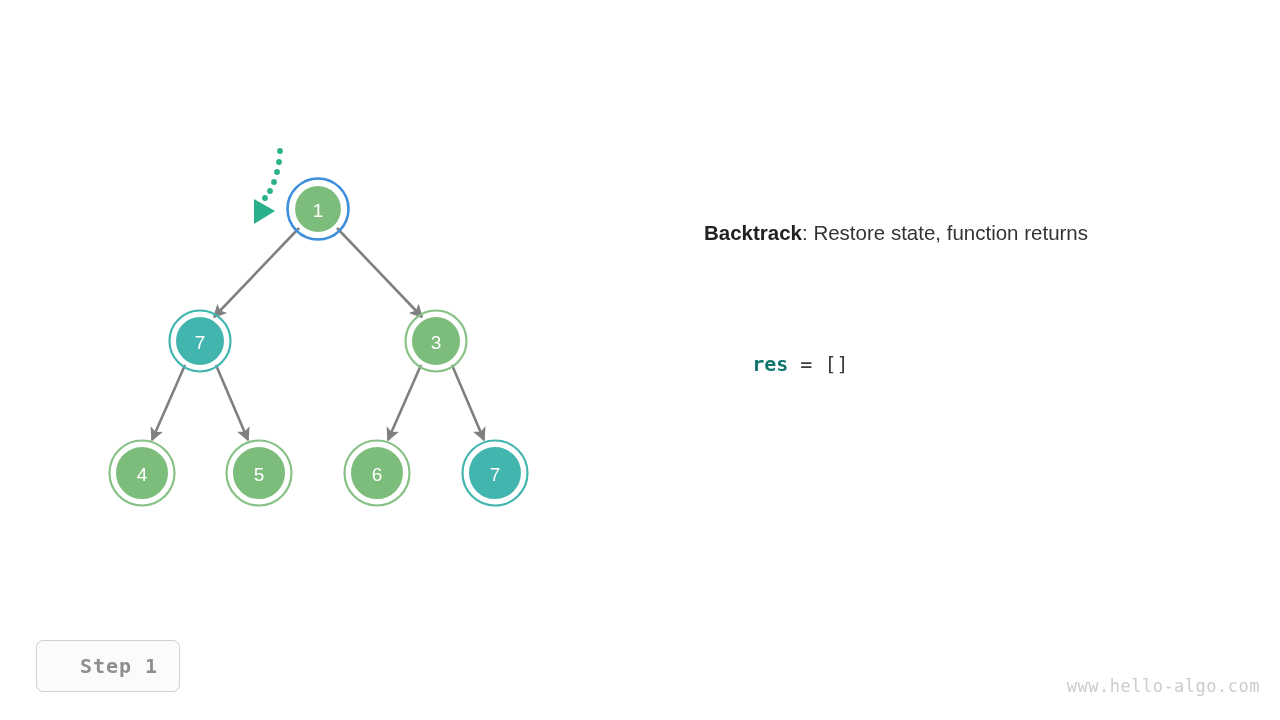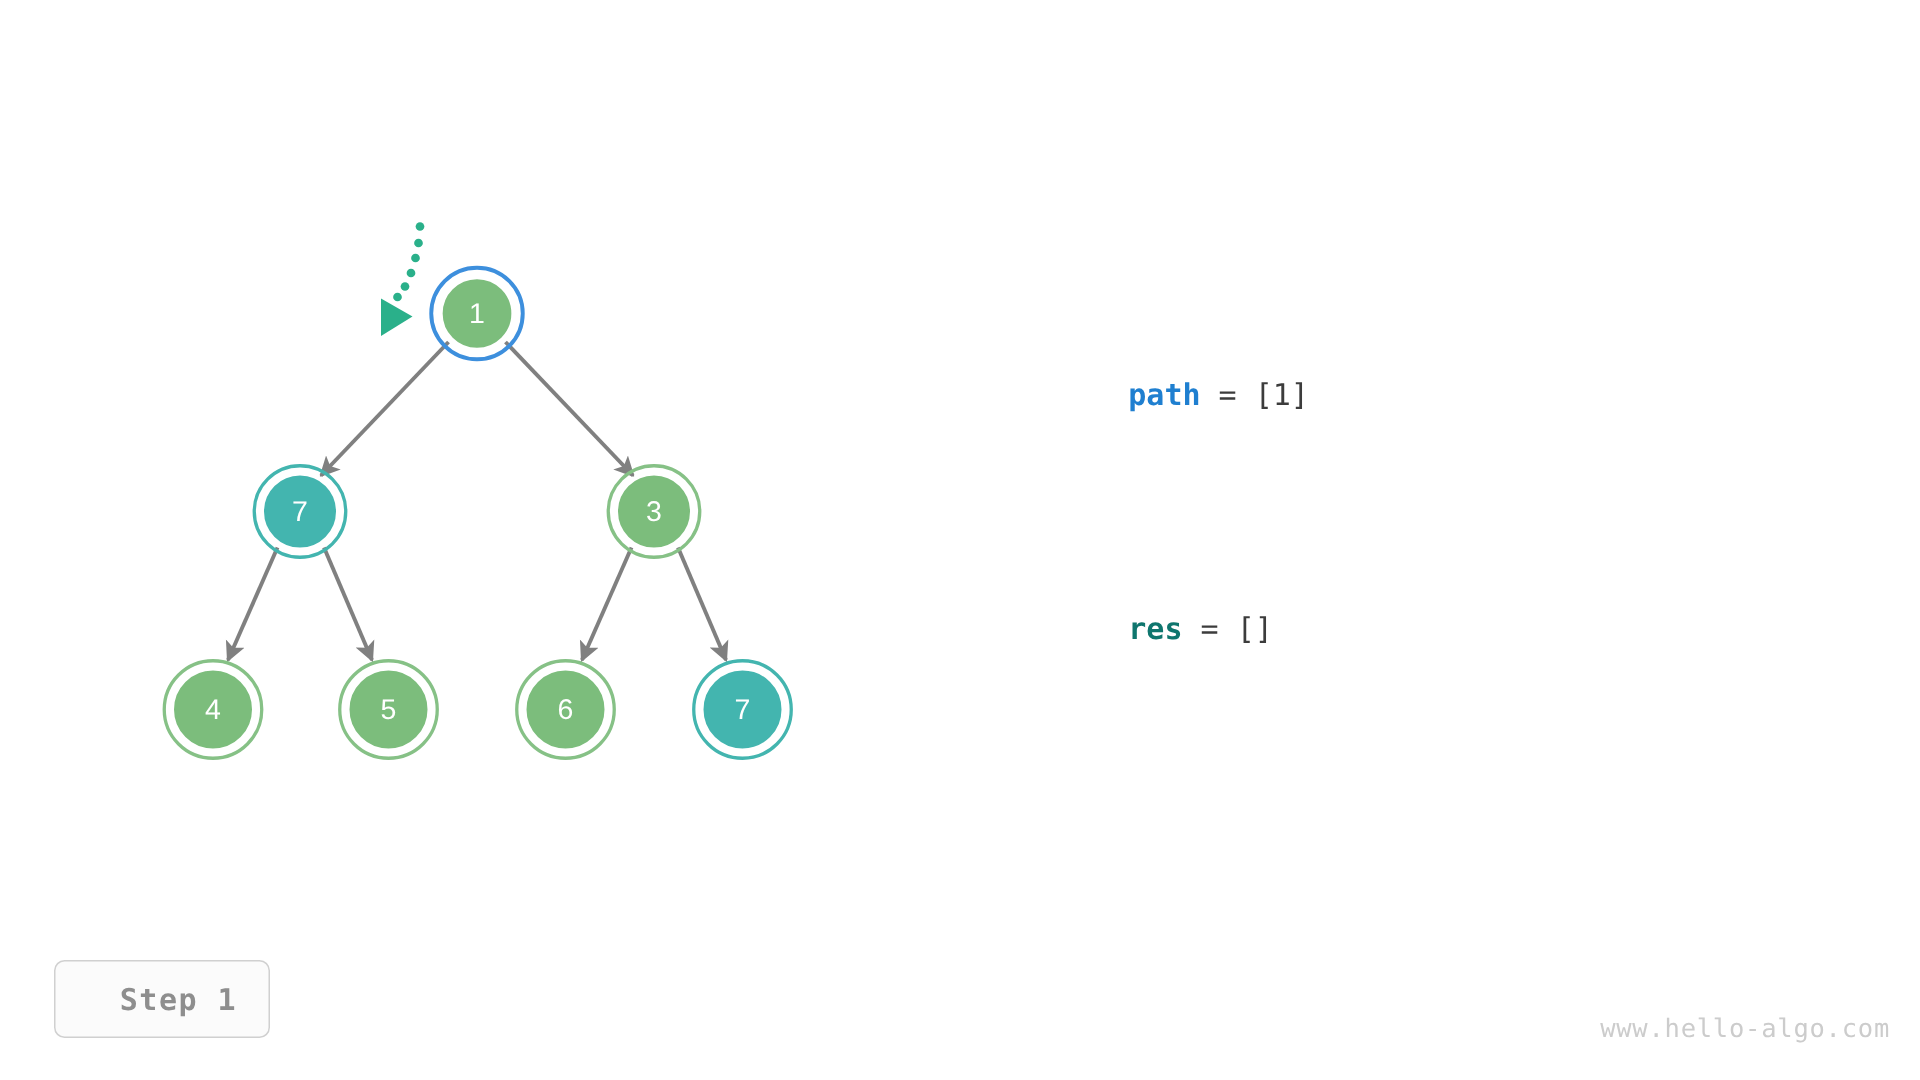--- a/index.html
+++ b/index.html
@@ -198,24 +198,24 @@
       <circle cx="495" cy="473" r="27.5" fill="#43b5af" stroke="#ffffff" stroke-width="3"></circle>
       <text class="node-label" x="495" y="474">7</text>
     </g>
 
   </g>
 </svg>
 
 <div class="panel">
 
 
-
-  <div class="code-row" id="path-row">
-    <span class="var-path">path</span><span> = </span><span>[1]</span>
+  <div class="backtrack-row">
+    <span class="line kw">Backtrack</span><span class="line">: Restore state, function returns</span>
   </div>
+
 
   <div class="code-row" id="res-row">
     <span class="var-res">res</span><span> = </span><span>[]</span>
   </div>
 
 </div>
 
 <div id="step-badge">
   <span>Step 1</span>
 </div>

